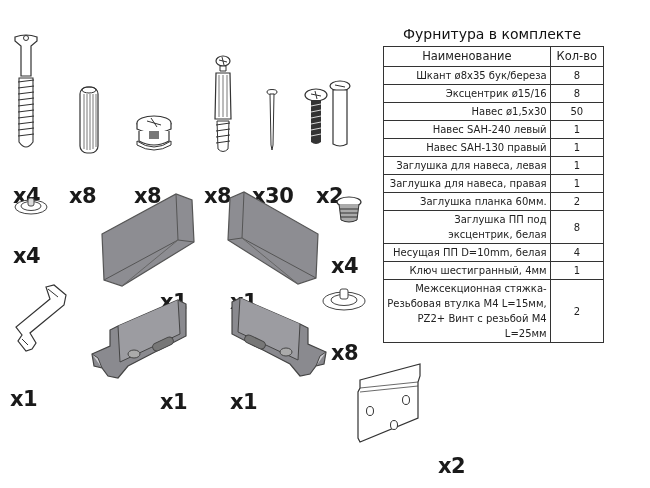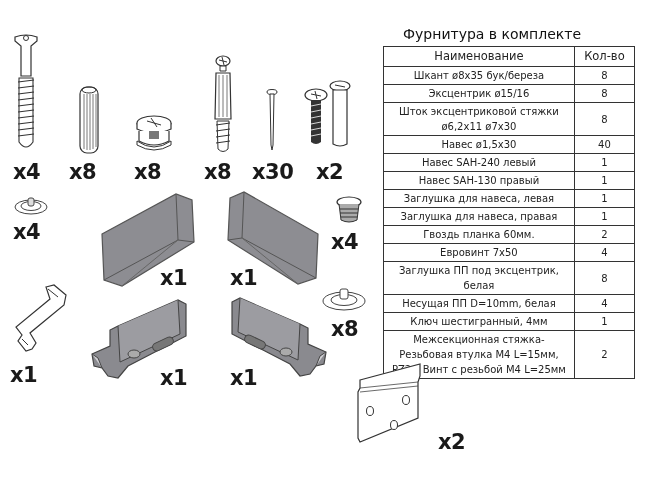--- a/index.html
+++ b/index.html
@@ -1,22 +1,22 @@
 <!DOCTYPE html>
 <html><head>
 <meta charset="utf-8">
 <style>
   html,body{margin:0;padding:0;background:#ffffff;}
   body{width:650px;height:488px;position:relative;overflow:hidden;font-family:"Liberation Sans",sans-serif;color:#111;}
-  .qty{position:absolute;font-family:"DejaVu Sans",sans-serif;font-weight:bold;font-size:21px;color:#1a1a1a;letter-spacing:-0.5px;}
+  .qty{position:absolute;font-family:"DejaVu Sans",sans-serif;font-weight:bold;font-size:21px;color:#1a1a1a;letter-spacing:-0.5px;margin-top:24px;}
   .title{position:absolute;left:384px;top:26px;font-size:14px;color:#111;font-family:"DejaVu Sans",sans-serif;margin-left:19px;}
-  table.parts{position:absolute;left:383px;top:46px;width:252px;border-collapse:collapse;font-family:"DejaVu Sans",sans-serif;font-size:10px;color:#222;}
+  table.parts{position:absolute;left:383px;top:46px;width:221px;border-collapse:collapse;font-family:"DejaVu Sans",sans-serif;font-size:10px;color:#222;}
   table.parts th,table.parts td{border:1.5px solid #333;padding:1px 3px;line-height:15px;}
   table.parts th{font-weight:normal;font-size:11.5px;text-align:center;height:17px;}
-  table.parts td.name{text-align:center;width:194px;}
+  table.parts td.name{text-align:right;width:194px;}
   table.parts td.q{text-align:center;width:56px;}
   svg{position:absolute;overflow:visible;}
 </style>
 </head>
 <body>
 
 <div class="title">Фурнитура в комплекте</div>
 
 <table class="parts">
   <thead>
@@ -28,50 +28,42 @@
   <tbody>
     <tr>
         <td class="name">Шкант ø8x35 бук/береза</td>
         <td class="q">8</td>
       </tr>
     <tr>
         <td class="name">Эксцентрик ø15/16</td>
         <td class="q">8</td>
       </tr>
     <tr>
-        <td class="name">Шток эксцентриковой стяжки ø6,2x11 ø7x30</td>
-        <td class="q">8</td>
-      </tr>
-    <tr>
         <td class="name">Навес ø1,5x30</td>
-        <td class="q">40</td>
+        <td class="q">50</td>
       </tr>
     <tr>
         <td class="name">Навес SAH-240 левый</td>
         <td class="q">1</td>
       </tr>
     <tr>
         <td class="name">Навес SAH-130 правый</td>
         <td class="q">1</td>
       </tr>
     <tr>
         <td class="name">Заглушка для навеса, левая</td>
         <td class="q">1</td>
       </tr>
     <tr>
         <td class="name">Заглушка для навеса, правая</td>
         <td class="q">1</td>
       </tr>
     <tr>
-        <td class="name">Гвоздь планка 60мм.</td>
+        <td class="name">Заглушка планка 60мм.</td>
         <td class="q">2</td>
-      </tr>
-    <tr>
-        <td class="name">Евровинт 7x50</td>
-        <td class="q">4</td>
       </tr>
     <tr>
         <td class="name">Заглушка ПП под эксцентрик, белая</td>
         <td class="q">8</td>
       </tr>
     <tr>
         <td class="name">Несущая ПП D=10mm, белая</td>
         <td class="q">4</td>
       </tr>
     <tr>

